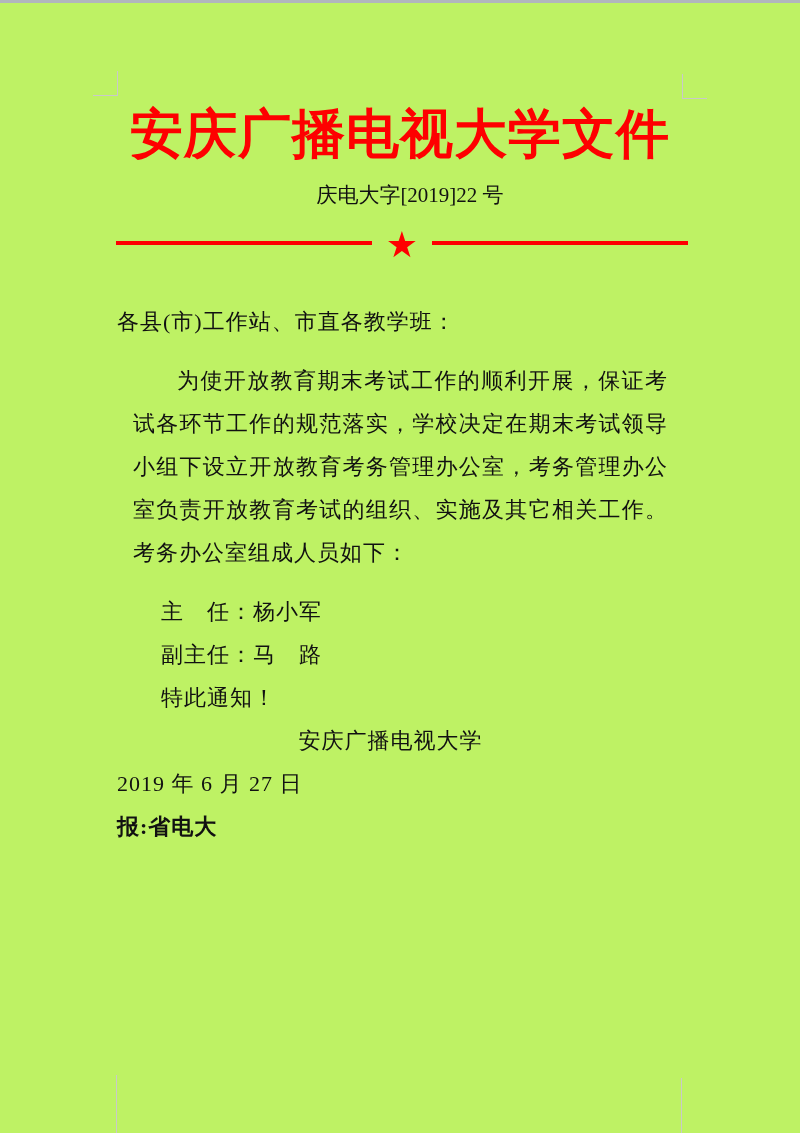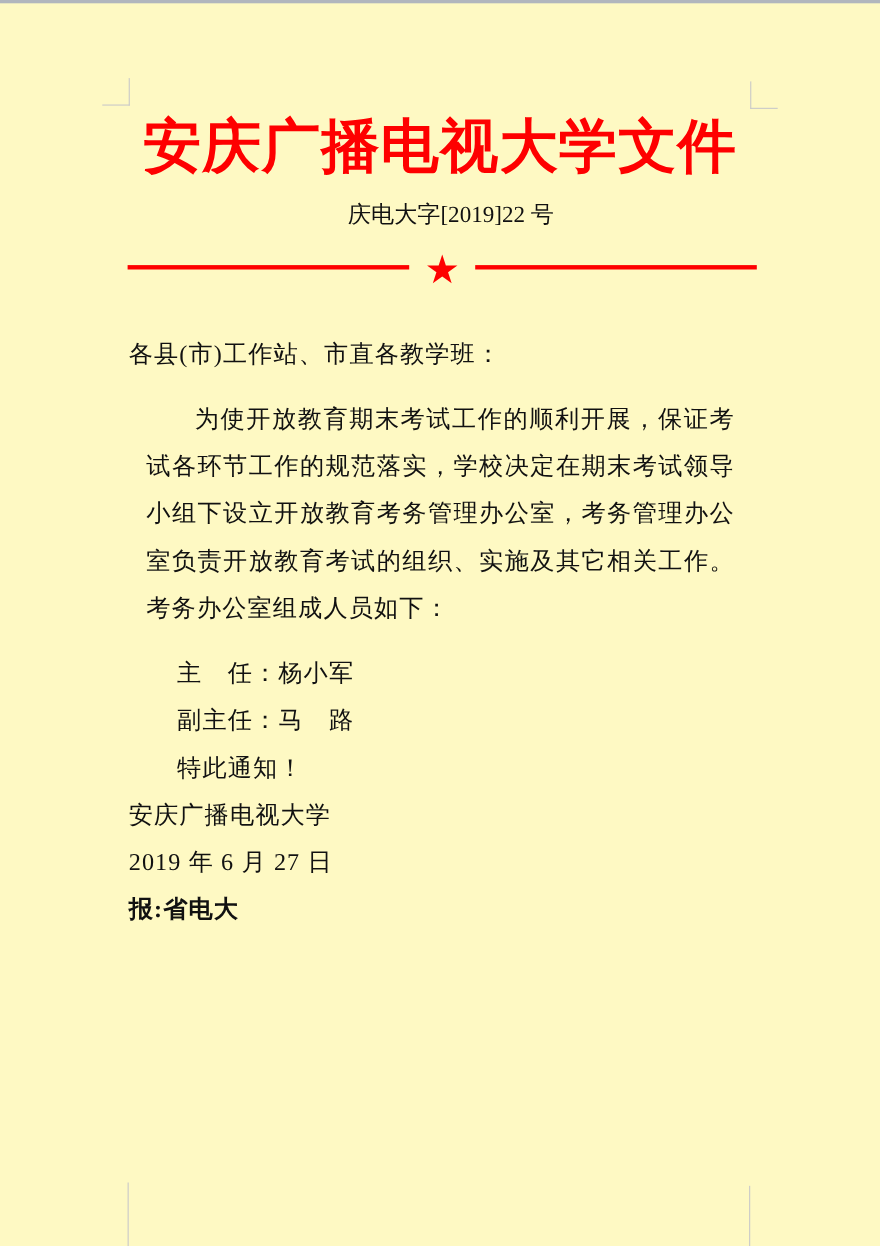--- a/index.html
+++ b/index.html
@@ -1,19 +1,19 @@
 <!DOCTYPE html>
 <html><head>
 <meta charset="utf-8">
 <style>
   html,body{margin:0;padding:0;background:#fff;}
   .page{
     position:relative;
     width:800px;height:1133px;
-    background:#fef9c3;
+    background:#bef264;
     overflow:hidden;
     font-family:"Liberation Serif","DejaVu Serif",serif;
     color:#1a1a1a;
   }
   .top-strip{
     position:absolute;top:0;left:0;width:800px;height:3px;
     background:#b1b6bd;
   }
   
   .crop{position:absolute;width:24px;height:24px;}
@@ -72,21 +72,21 @@
   }
   .salutation{margin:0;font-family:Liberation Serif, serif;}
   .para{
     margin:16px;
     text-indent:2em;
     text-align:justify;
     text-justify:inter-ideograph;
   }
   .member-line{margin:0;text-indent:2em;}
   .closing{margin:0;text-indent:2em;}
-  .sig-org{margin:0;text-align:left;padding-right:20px;}
+  .sig-org{margin:0;text-align:center;padding-right:20px;}
   .sig-date{margin:0;padding-right:37px;}
   .report-to{margin:0;font-weight:bold;}
 </style>
 </head>
 <body>
 
 <div class="page">
   <div class="top-strip"></div>
 
   <div class="crop crop-tl"></div>

